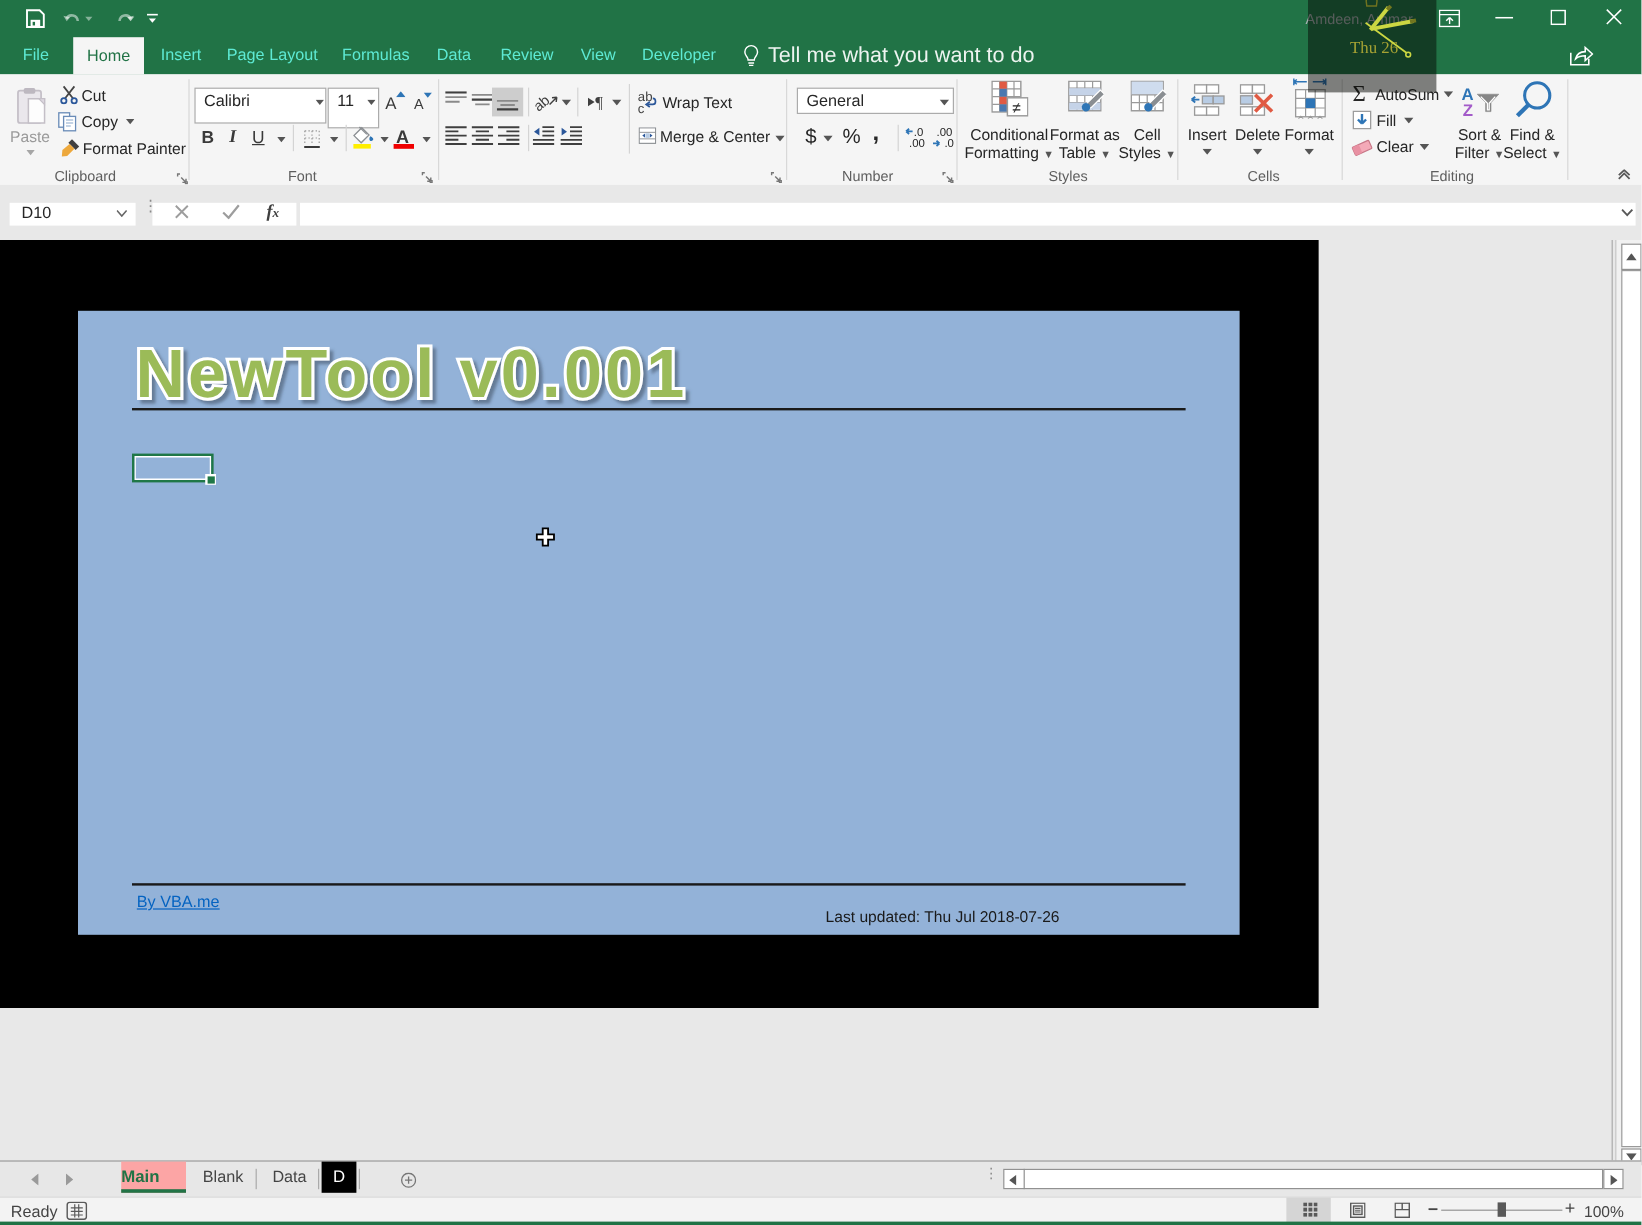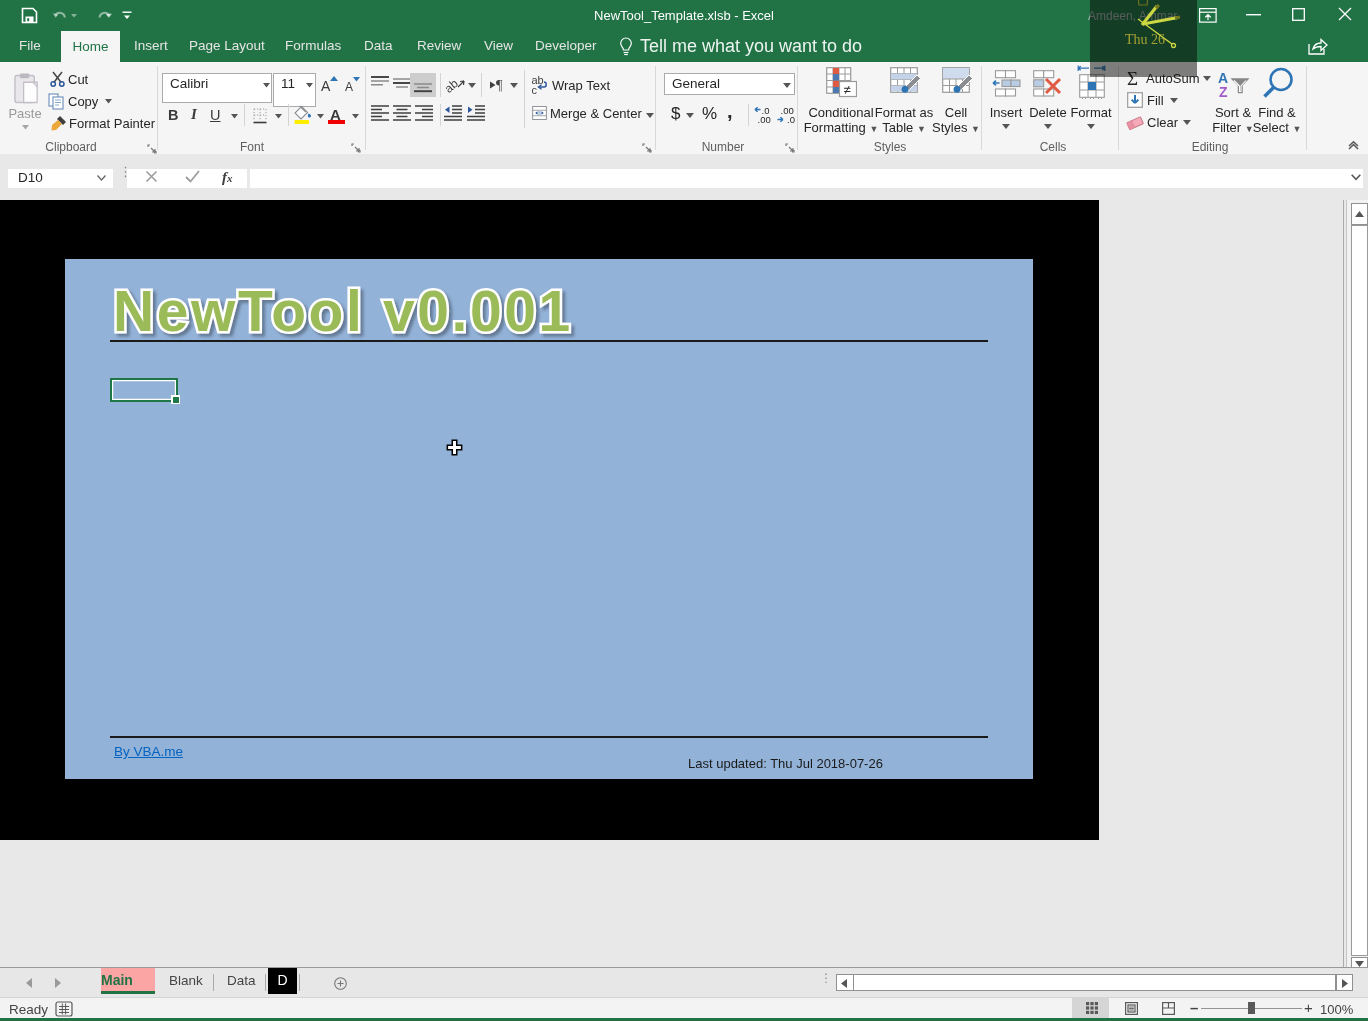--- a/index.html
+++ b/index.html
@@ -2,21 +2,21 @@
 <html><head>
 <meta charset="utf-8">
 <style>
   * { margin:0; padding:0; box-sizing:border-box; }
   html,body { width:1368px; height:1021px; overflow:hidden; }
   body { font-family:"Liberation Sans", sans-serif; position:relative; background:#fff; }
   .abs { position:absolute; }
   
   #titlebar { position:absolute; left:0; top:0; width:1368px; height:30px; background:#217346; }
   #tabrow { position:absolute; left:0; top:30px; width:1368px; height:32px; background:#217346; }
-  .tab { position:absolute; top:0; height:32px; line-height:32px; color:#e5e5e5; font-size:13.5px; }
+  .tab { position:absolute; top:0; height:32px; line-height:32px; color:#5eead4; font-size:13.5px; }
   #hometab { position:absolute; left:61px; top:31px; width:59px; height:31px; background:#f5f5f5; color:#217346; font-size:13.5px; text-align:center; line-height:31px; }
   
   #ribbon { position:absolute; left:0; top:62px; width:1368px; height:92px; background:#f5f5f5; }
   .gsep { position:absolute; top:4px; width:1px; height:84px; background:#d8d8d8; }
   .glabel { position:absolute; top:78px; height:14px; font-size:12px; color:#5e5e5e; text-align:center; }
   .rtext { font-size:13px; color:#262626; }
   .combo { position:absolute; background:#fff; border:1px solid #ababab; font-size:13.5px; color:#262626; }
   .selbox { position:absolute; background:#cdcdcd; }
   
   #formularow { position:absolute; left:0; top:154px; width:1368px; height:46px; background:#e8e8e8; }
@@ -46,21 +46,20 @@
   </svg>
   <svg class="abs" style="left:87px;top:8px" width="26" height="14" viewBox="0 0 26 14">
     <path d="M12.6 9.5 a5 5 0 0 1 9.4-2" fill="none" stroke="rgba(255,255,255,0.5)" stroke-width="2.1"></path>
     <path d="M24.6 5.2 l-2.8 4.6 l-2.8-3.4 z" fill="rgba(255,255,255,0.5)"></path>
     <path d="M19 6 h6 l-3 3.5 z" fill="rgba(255,255,255,0.45)"></path>
   </svg>
   <svg class="abs" style="left:122px;top:11px" width="11" height="10" viewBox="0 0 11 10">
     <rect x="0.5" y="0.5" width="9" height="1.4" fill="#fff"></rect>
     <path d="M2 4.5 h6 l-3 3.5 z" fill="#fff"></path>
   </svg>
-  <div class="abs" style="left:0;top:8px;width:1368px;text-align:center;color:#fff;font-size:13px;">NewTool_Template.xlsb - Excel</div>
   <div class="abs" style="left:1088px;top:9px;color:#a8b0b2;font-size:12px;">Amdeen, Ammar</div>
 
   <svg class="abs" style="left:1199px;top:8px" width="18" height="15" viewBox="0 0 18 15" fill="none" stroke="#fff" stroke-width="1.2">
     <rect x="0.6" y="0.6" width="16.5" height="13.5"></rect>
     <line x1="0.6" y1="4.2" x2="17.1" y2="4.2"></line>
     <path d="M9 12 V6.5 M9 6.5 l-2.8 2.8 M9 6.5 l2.8 2.8"></path>
   </svg>
   <svg class="abs" style="left:1246px;top:14px" width="15" height="2" viewBox="0 0 15 2">
       <rect width="15" height="1.4" fill="#fff"></rect>
     </svg>

